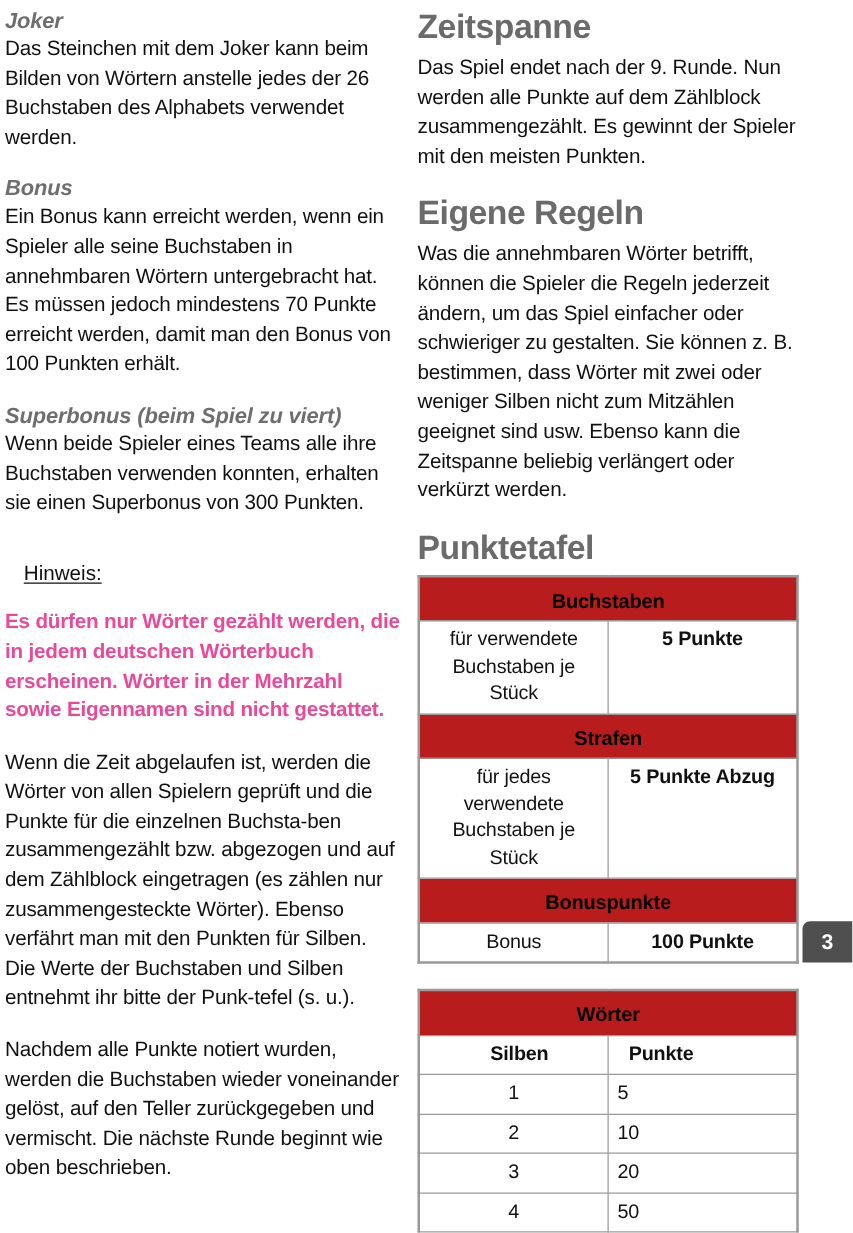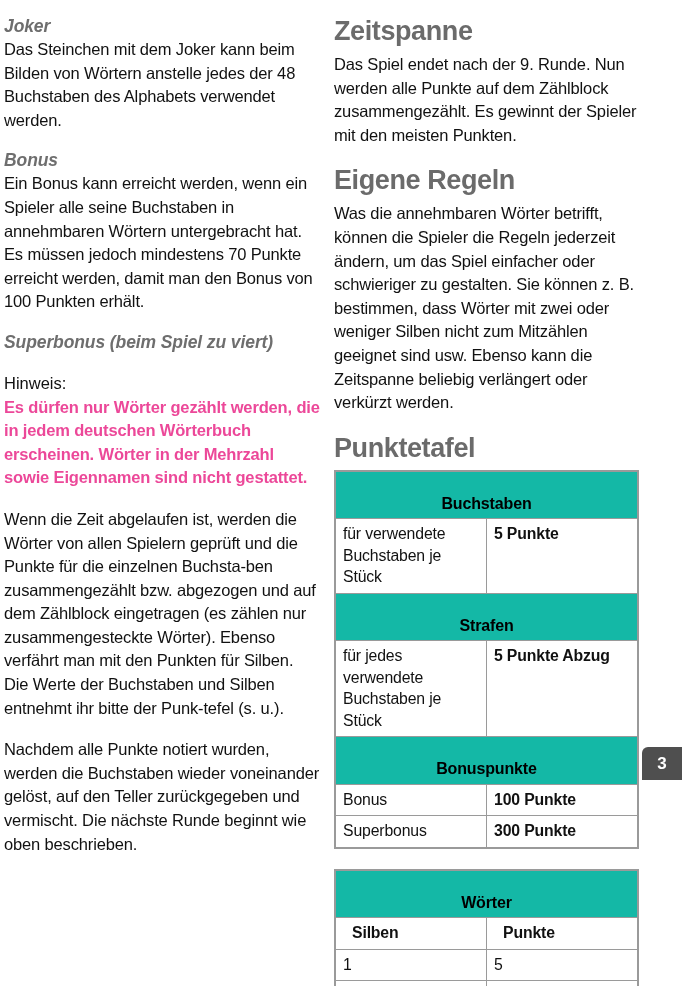--- a/index.html
+++ b/index.html
@@ -11,21 +11,21 @@
     width: 682px;
     height: 986px;
     position: relative;
     font-family: "Liberation Sans", sans-serif;
     color: #000000;
     overflow: hidden;
   }
 
   .page {
     position: absolute;
-    left: 0; top: 16px;
+    left: 0; top: 6px;
     width: 682px;
     height: 780px;
     box-sizing: border-box;
   }
 
   .col {
     position: absolute;
     top: 0;
   }
   .col-left {
@@ -67,23 +67,24 @@
     line-height: 31px;
     color: #6b6b6b;
     margin: 0 0 6px 0;
     letter-spacing: -0.4px;
   }
 
   .hinweis-label {
     font-size: 16.5px;
     line-height: 23.6px;
     color: #111111;
+    text-decoration: underline;
     text-underline-offset: 2px;
     display: inline-block;
-    margin: 0;
+    margin: 15px;
   }
   .bold-text {
     font-size: 16.5px;
     line-height: 23.6px;
     color: #ec4899;
     font-weight: bold;
     margin: 0;
     letter-spacing: -0.15px;
   }
 
@@ -98,40 +99,41 @@
   .ptable td, .ptable th {
     border: 1px solid #9a9a9a;
     padding: 4px 7px 5px 7px;
     vertical-align: top;
     font-size: 15.8px;
     line-height: 21.5px;
     color: #111;
     letter-spacing: -0.15px;
   }
   .ptable .section-head {
-    background: #14b8a6;
+    background: #b91c1c;
     text-align: center;
     font-weight: bold;
     font-size: 16px;
-    padding-top: 21px;
+    padding-top: 9px;
     padding-bottom: 4px;
     color: #000;
   }
   .ptable .colhead {
     font-weight: bold;
     background: #ffffff;
     padding-left: 16px;
   }
   .ptable .valcell {
     font-weight: bold;
+    text-align: center;
   }
   .ptable .plain {
     font-weight: normal;
   }
-  .col-a { width: 175px; }
+  .col-a { width: 175px; text-align: center; }
   .col-b { width: 130px; }
 
   .table-gap { height: 20px; }
 
   
   .page-badge {
     position: absolute;
     right: 0;
     bottom: 16px;
     width: 40px;
@@ -148,30 +150,31 @@
   }
 </style>
 </head>
 <body>
 
 <div class="page">
 
   <div class="col col-left">
 
     <h3 class="sub-head">Joker</h3>
-    <p class="body-text">Das Steinchen mit dem Joker kann beim Bilden von Wörtern anstelle jedes der 48 Buchstaben des Alphabets verwendet werden.</p>
+    <p class="body-text">Das Steinchen mit dem Joker kann beim Bilden von Wörtern anstelle jedes der 26 Buchstaben des Alphabets verwendet werden.</p>
 
     <div class="block-gap"></div>
 
     <h3 class="sub-head">Bonus</h3>
     <p class="body-text">Ein Bonus kann erreicht werden, wenn ein Spieler alle seine Buchstaben in annehmbaren Wörtern untergebracht hat. Es müssen jedoch mindestens 70 Punkte erreicht werden, damit man den Bonus von 100 Punkten erhält.</p>
 
     <div class="block-gap"></div>
 
     <h3 class="sub-head">Superbonus (beim Spiel zu viert)</h3>
+    <p class="body-text">Wenn beide Spieler eines Teams alle ihre Buchstaben verwenden konnten, erhalten sie einen Superbonus von 300 Punkten.</p>
 
     <div class="block-gap"></div>
 
     <div>
       <span class="hinweis-label">Hinweis:</span>
       <p class="bold-text">Es dürfen nur Wörter gezählt werden, die in jedem deutschen Wörterbuch erscheinen. Wörter in der Mehrzahl sowie Eigennamen sind nicht gestattet.</p>
     </div>
 
     <div class="block-gap"></div>
 
@@ -209,24 +212,20 @@
           <td class="col-a plain">für jedes verwendete Buchstaben je Stück</td>
           <td class="col-b valcell">5 Punkte Abzug</td>
         </tr>
         <tr>
           <td class="section-head" colspan="2">Bonuspunkte</td>
         </tr>
         <tr>
           <td class="col-a plain">Bonus</td>
           <td class="col-b valcell">100 Punkte</td>
         </tr>
-        <tr>
-          <td class="col-a plain">Superbonus</td>
-          <td class="col-b valcell">300 Punkte</td>
-        </tr>
       </tbody>
     </table>
 
     <div class="table-gap"></div>
 
     <table class="ptable">
       <tbody>
         <tr>
           <td class="section-head" colspan="2">Wörter</td>
         </tr>

